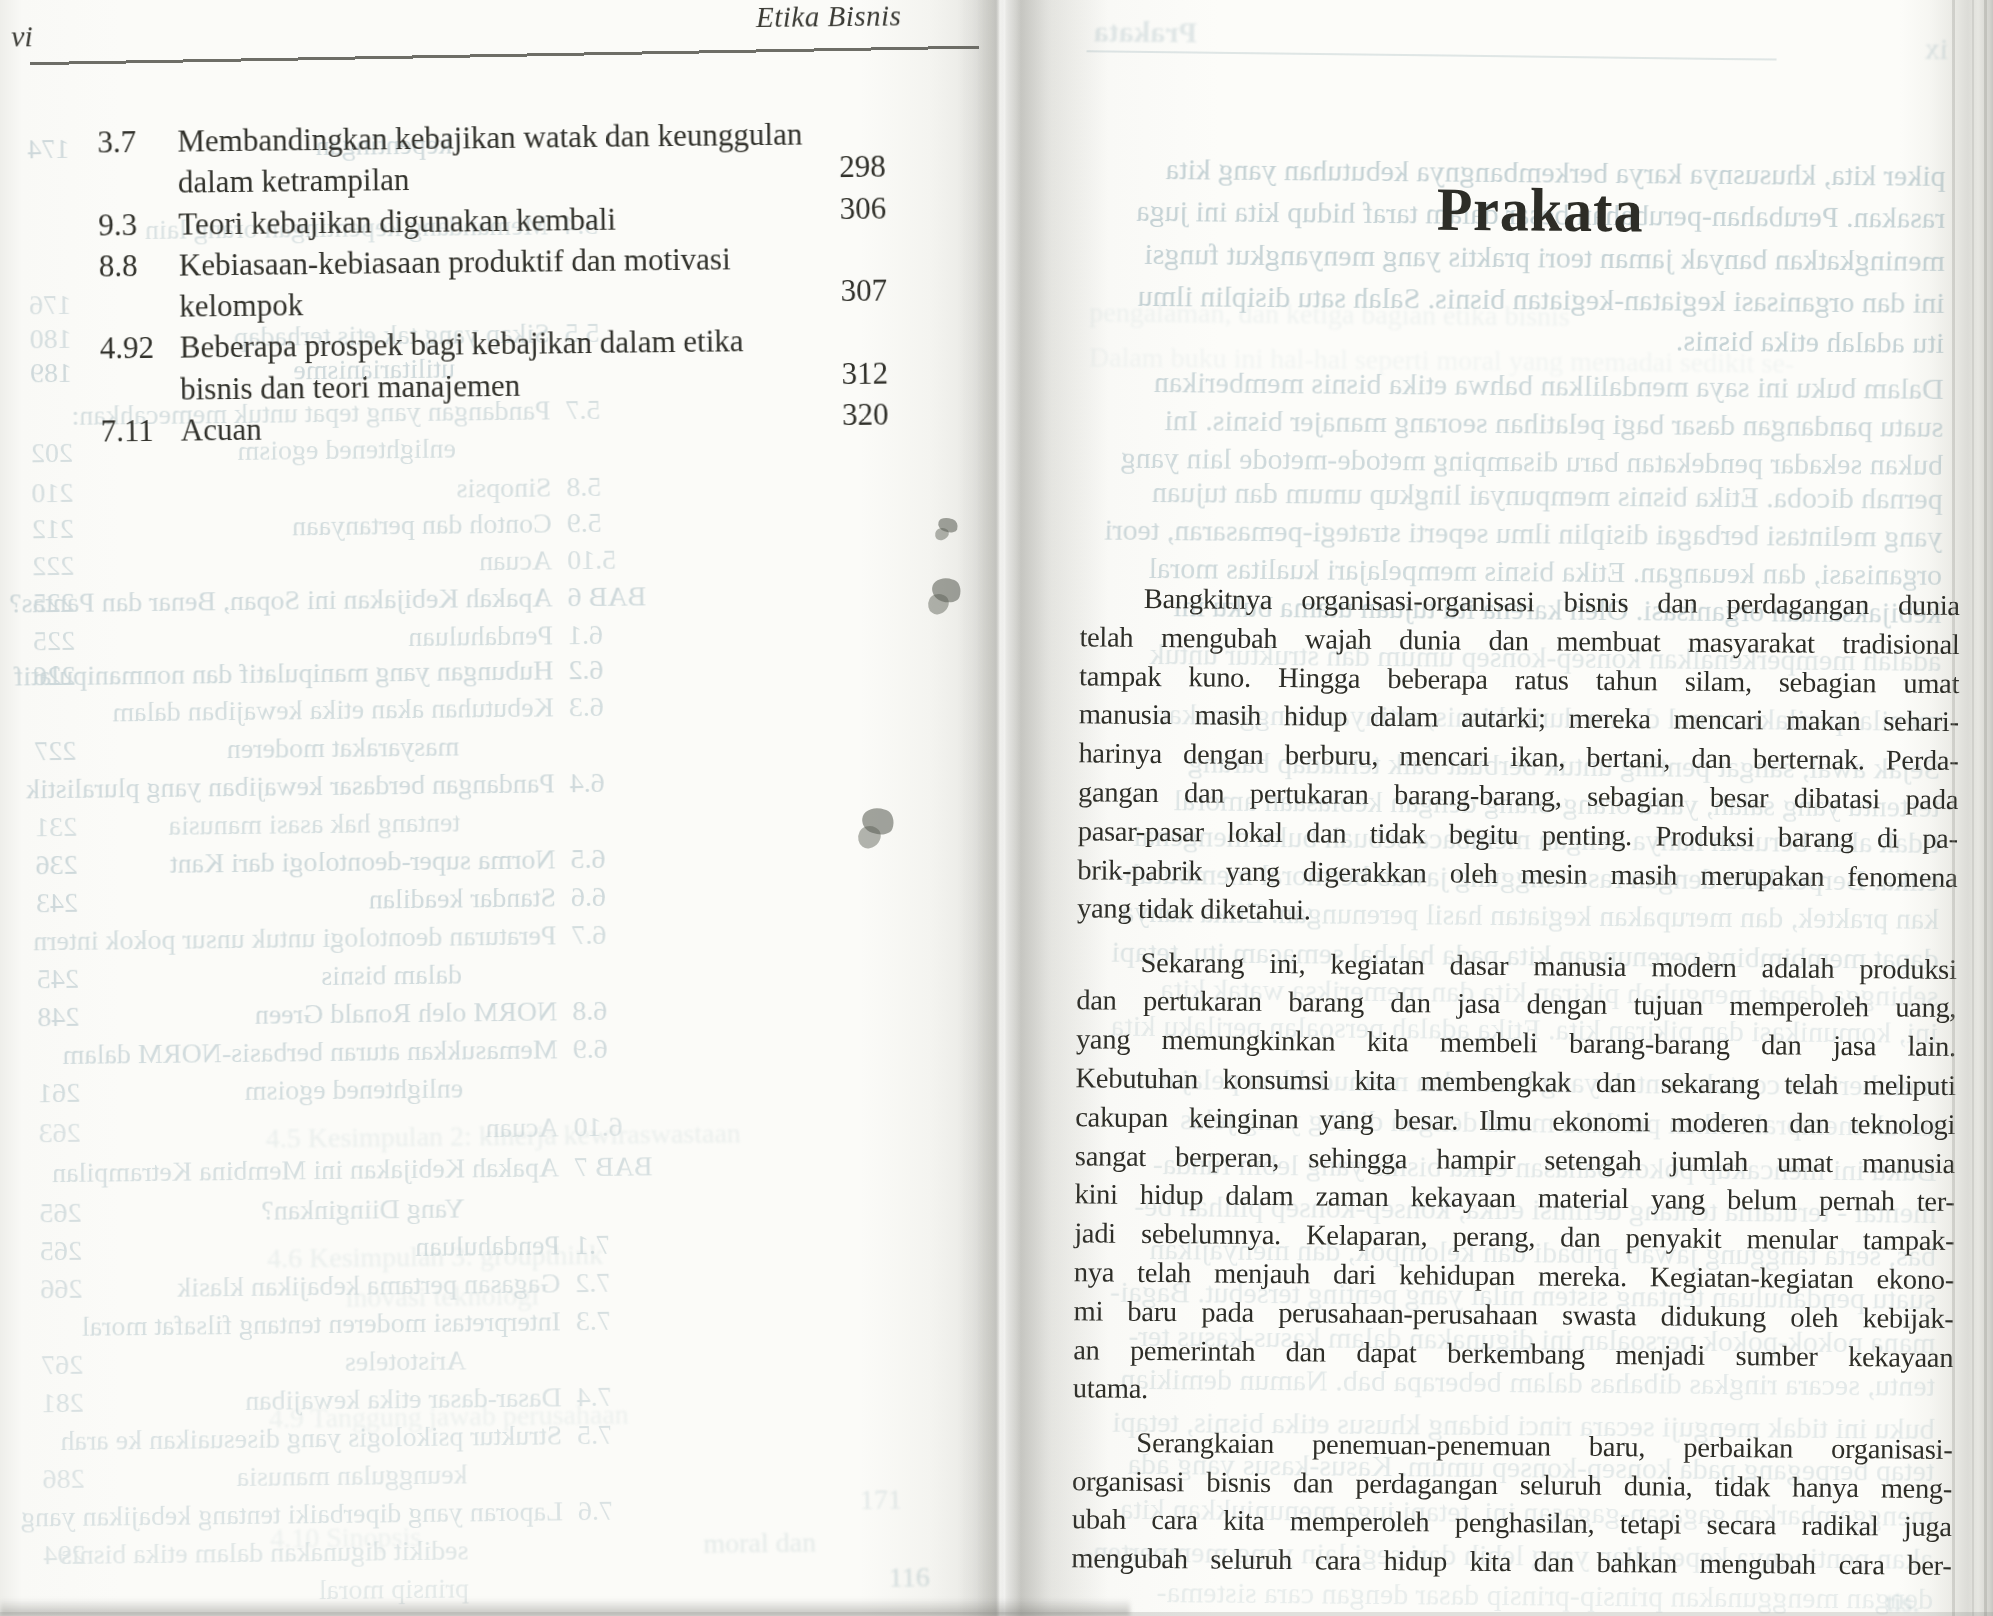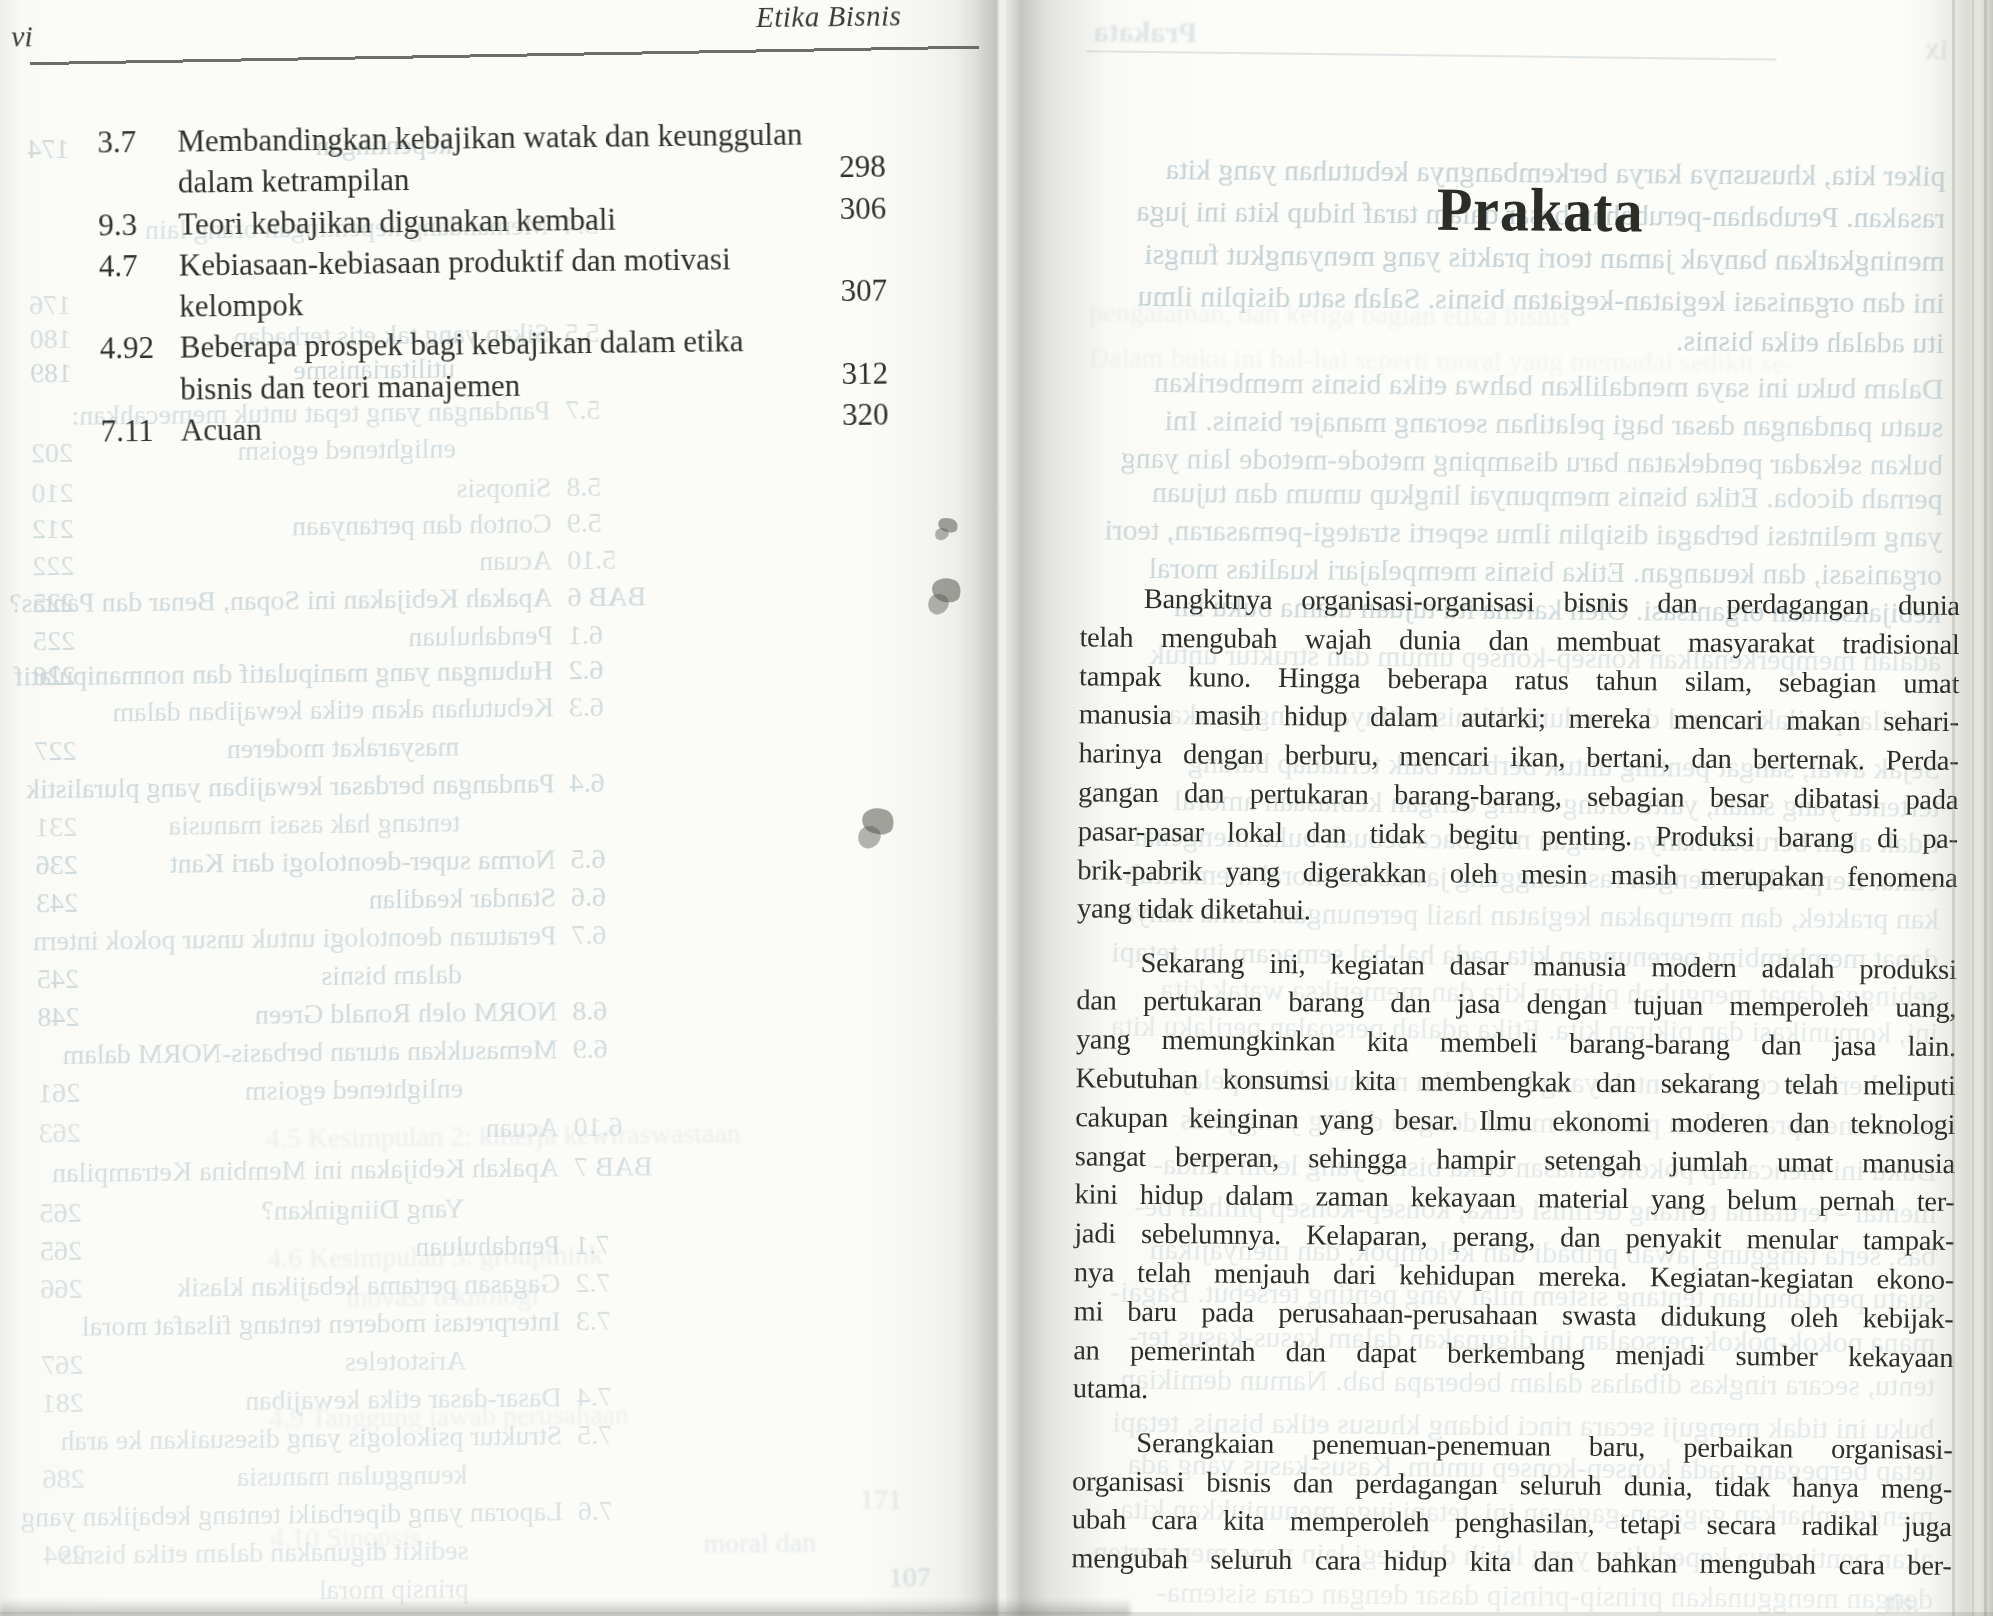--- a/index.html
+++ b/index.html
@@ -237,21 +237,21 @@
           <div class="toc-line">
             <span class="toc-text">dalam ketrampilan</span>
             <span class="toc-page">298</span>
           </div>
           <div class="toc-line">
             <span class="toc-num">9.3</span>
             <span class="toc-text">Teori kebajikan digunakan kembali</span>
             <span class="toc-page">306</span>
           </div>
           <div class="toc-line">
-            <span class="toc-num">4.7</span>
+            <span class="toc-num">8.8</span>
             <span class="toc-text">Kebiasaan-kebiasaan produktif dan motivasi</span>
           </div>
           <div class="toc-line">
             <span class="toc-text">kelompok</span>
             <span class="toc-page">307</span>
           </div>
           <div class="toc-line">
             <span class="toc-num">4.92</span>
             <span class="toc-text">Beberapa prospek bagi kebajikan dalam etika</span>
           </div>
@@ -266,21 +266,21 @@
           </div>
         </div>
       <div>
           <div class="ghost" style="left: 262px; top: 1120px; opacity: 0.13;">4.5   Kesimpulan 2: kinerja kewiraswastaan</div>
           <div class="ghost" style="left: 262px; top: 1240px; opacity: 0.13;">4.6   Kesimpulan 3: groupthink</div>
           <div class="ghost" style="left: 340px; top: 1280px; opacity: 0.12;">inovasi teknologi</div>
           <div class="ghost" style="left: 262px; top: 1400px; opacity: 0.11;">4.9   Tanggung jawab perusahaan</div>
           <div class="ghost" style="left: 262px; top: 1520px; opacity: 0.11;">4.10  Sinopsis</div>
           <div class="ghost" style="left: 695px; top: 1530px; opacity: 0.18;">moral dan</div>
           <div class="ghost" style="left: 852px; top: 1488px; opacity: 0.2;">171</div>
-          <div class="ghost" style="left: 880px; top: 1566px; opacity: 0.32;">107</div>
+          <div class="ghost" style="left: 880px; top: 1566px; opacity: 0.32;">116</div>
         </div>
     </div>
   </div>
 
   <div class="right-page">
     <div class="rp-content">
       <div class="bleed">
           <div class="rbleed-line" style="top: 155px; opacity: 0.5;">piker kita, khususnya karya berkembangnya kebutuhan yang kita</div>
           <div class="rbleed-line" style="top: 197px; opacity: 0.5;">rasakan. Perubahan-perubahan besar dalam taraf hidup kita ini juga</div>
           <div class="rbleed-line" style="top: 240px; opacity: 0.5;">meningkatkan banyak jaman teori praktis yang menyangkut fungsi</div>

